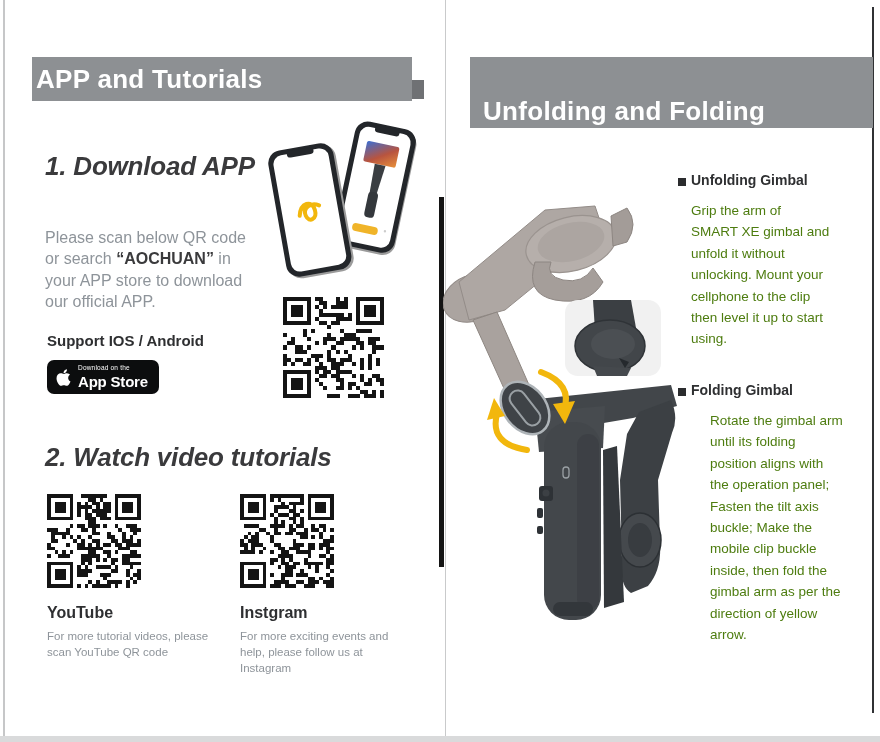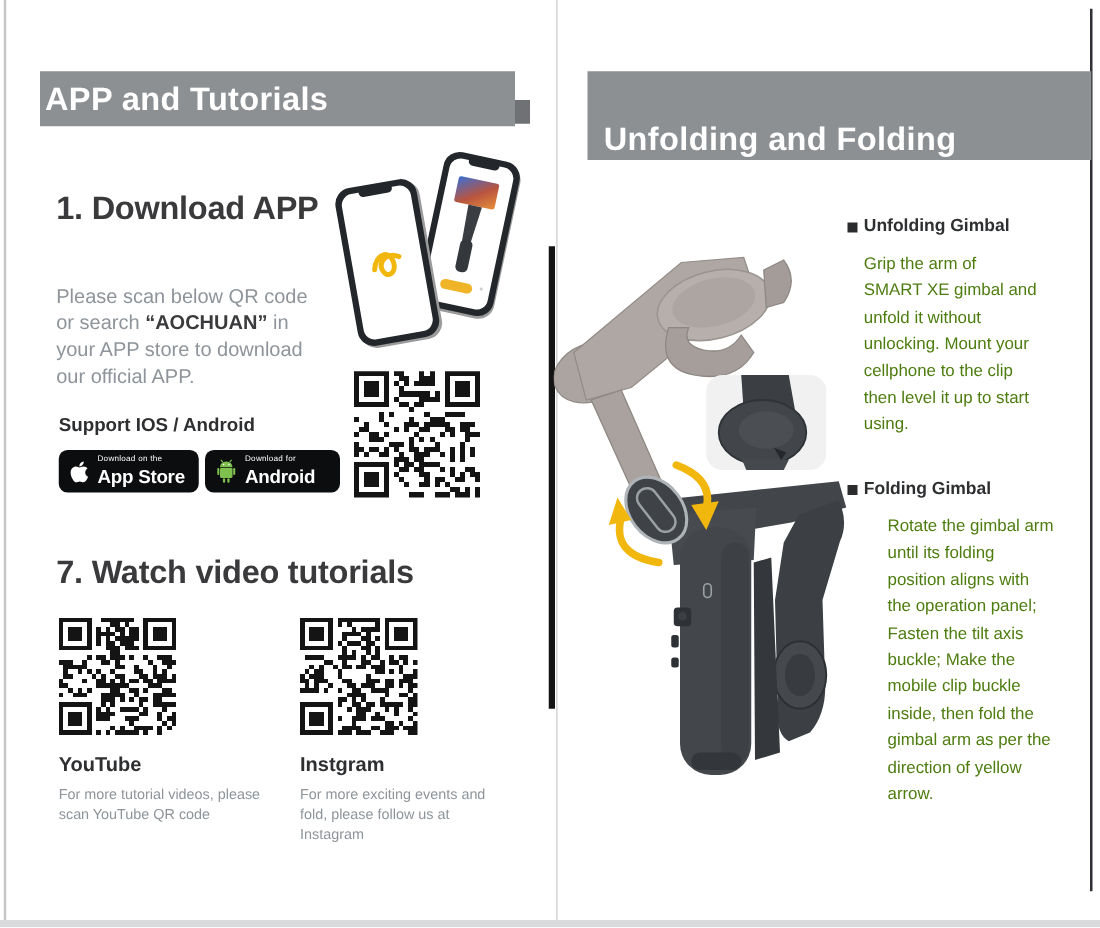--- a/index.html
+++ b/index.html
@@ -13,21 +13,21 @@
   .gutter{position:absolute;left:445px;top:0;width:1px;height:736px;background:#c9cacb;}
   .gutter-black{position:absolute;left:439px;top:197px;width:5px;height:370px;background:#141414;}
   .bottom-bar{position:absolute;left:0;top:736px;width:880px;height:6px;background:#d9dadb;}
 
   
   .banner{position:absolute;background:#8d9093;color:#ffffff;font-weight:700;letter-spacing:.3px;}
   .banner-left{left:32px;top:57px;width:380px;height:44px;font-size:26px;line-height:44px;padding-left:4px;box-sizing:border-box;}
   .banner-flap{position:absolute;left:412px;top:80px;width:12px;height:19px;background:#6f7174;}
   .banner-right{left:470px;top:57px;width:403px;height:71px;font-size:26px;line-height:33px;padding:5px 0 0 13px;box-sizing:border-box;white-space:pre-line;}
 
-  .h-section{position:absolute;font-size:26px;font-weight:700;color:#3a3a3c;letter-spacing:-0.2px;}
+  .h-section{position:absolute;font-size:26px;font-weight:700;color:#3a3a3c;letter-spacing:-0.2px;font-style:italic;}
   .body-text{position:absolute;color:#8e949a;white-space:pre-line;}
   .para-main{left:45px;top:205px;width:225px;font-size:16px;line-height:21.5px;}
   .para-main b{color:#3a3a3c;}
   .support-label{position:absolute;left:47px;top:332px;font-size:15px;font-weight:700;color:#2e2f31;}
 
   .badges{position:absolute;left:47px;top:360px;display:flex;gap:5px;}
   .badge{height:34px;background:#0c0d0e;border-radius:7px;color:#fff;display:flex;align-items:center;box-sizing:border-box;padding:0 10px 0 9px;}
   .badge-appstore{width:112px;}
   .badge-android{width:108px;}
   .badge .txt{display:flex;flex-direction:column;margin-left:7px;line-height:1;}
@@ -296,43 +296,23 @@
   <div class="badges">
     <div class="badge badge-appstore">
       <svg width="15" height="19" viewBox="0 0 384 512">
         <path fill="#ffffff" d="M318.7 268.7c-.2-36.7 16.4-64.4 50-84.8-18.8-26.9-47.2-41.7-84.7-44.6-35.5-2.7-74.3 20.7-88.5 20.7-15 0-49.4-19.7-76.4-19.7C63.3 141.2 4 184.8 4 273.5q0 39.3 14.4 81.2c12.8 36.7 59 126.7 107.2 125.2 25.2-.6 43-17.9 75.8-17.9 31.8 0 48.3 17.9 76.4 17.9 48.6-.7 90.4-82.5 102.6-119.3-65.2-30.7-61.7-90-61.7-91.9zm-56.6-164.2c27.3-32.4 24.8-61.9 24-72.5-24.1 1.4-52 16.4-67.9 34.9-17.5 19.8-27.8 44.3-25.6 71.9 26.1 2 49.9-11.4 69.5-34.3z"></path>
       </svg>
       <span class="txt">
         <span class="tiny">Download on the</span>
         <span class="big">App Store</span>
       </span>
     </div>
-    <div class="badge badge-android">
-      <svg width="16" height="21" viewBox="0 0 24 30">
-        <g fill="#7fc14e">
-          <path d="M7.5 3 L5.9 0.9" stroke="#7fc14e" stroke-width="1.4" stroke-linecap="round"></path>
-          <path d="M16.5 3 L18.1 0.9" stroke="#7fc14e" stroke-width="1.4" stroke-linecap="round"></path>
-          <path d="M4.5 9.3 a7.5 6.8 0 0 1 15 0 z"></path>
-          <rect x="4.5" y="10.2" width="15" height="12" rx="1.6"></rect>
-          <rect x="1.2" y="10.2" width="2.5" height="8.6" rx="1.25"></rect>
-          <rect x="20.3" y="10.2" width="2.5" height="8.6" rx="1.25"></rect>
-          <rect x="8" y="22.6" width="2.7" height="5.4" rx="1.3"></rect>
-          <rect x="13.3" y="22.6" width="2.7" height="5.4" rx="1.3"></rect>
-        </g>
-        <circle cx="8.8" cy="6.2" r="0.95" fill="#ffffff"></circle>
-        <circle cx="15.2" cy="6.2" r="0.95" fill="#ffffff"></circle>
-      </svg>
-      <span class="txt">
-        <span class="tiny">Download for</span>
-        <span class="big">Android</span>
-      </span>
-    </div>
   </div>
 
-  <div class="h-section" style="left:45px;top:442px;">7. Watch video tutorials</div>
+  <div class="h-section" style="left:45px;top:442px;">2. Watch video tutorials</div>
 
   <svg class="qr qr-youtube" viewBox="0 0 25 25" shape-rendering="crispEdges">
       <rect x="9" y="0" width="1" height="1" fill="#141414"></rect>
       <rect x="10" y="0" width="1" height="1" fill="#141414"></rect>
       <rect x="11" y="0" width="1" height="1" fill="#141414"></rect>
       <rect x="12" y="0" width="1" height="1" fill="#141414"></rect>
       <rect x="13" y="0" width="1" height="1" fill="#141414"></rect>
       <rect x="14" y="0" width="1" height="1" fill="#141414"></rect>
       <rect x="15" y="0" width="1" height="1" fill="#141414"></rect>
       <rect x="11" y="1" width="1" height="1" fill="#141414"></rect>
@@ -767,21 +747,21 @@
       <rect x="0" y="18" width="7" height="7" fill="#141414"></rect>
       <rect x="1" y="19" width="5" height="5" fill="#ffffff"></rect>
       <rect x="2" y="20" width="3" height="3" fill="#141414"></rect>
     </svg>
 
   <div class="social-title" style="left:47px;top:604px;">YouTube</div>
   <div class="social-desc" style="left:47px;top:628px;width:178px;">For more tutorial videos, please
 scan YouTube QR code</div>
   <div class="social-title" style="left:240px;top:604px;">Instgram</div>
   <div class="social-desc" style="left:240px;top:628px;width:162px;">For more exciting events and
-fold, please follow us at
+help, please follow us at
 Instagram</div>
 
   <div class="banner banner-right">
     <span>Unfolding and Folding
 Gimbal</span>
   </div>
 
   <svg class="gimbal" viewBox="0 0 235 540">
 
     <g>

